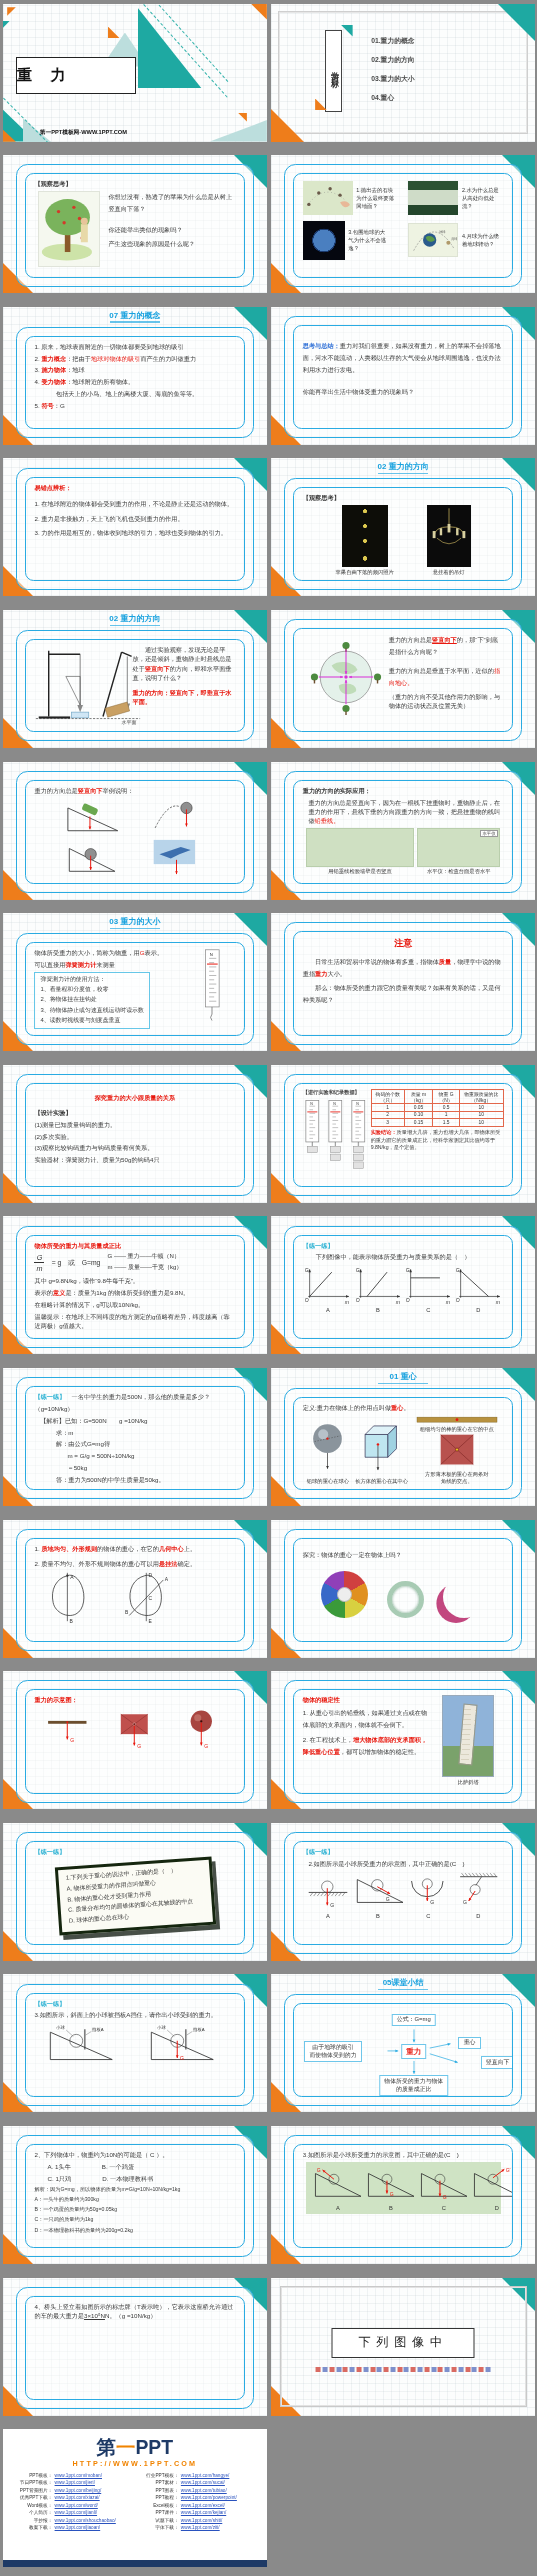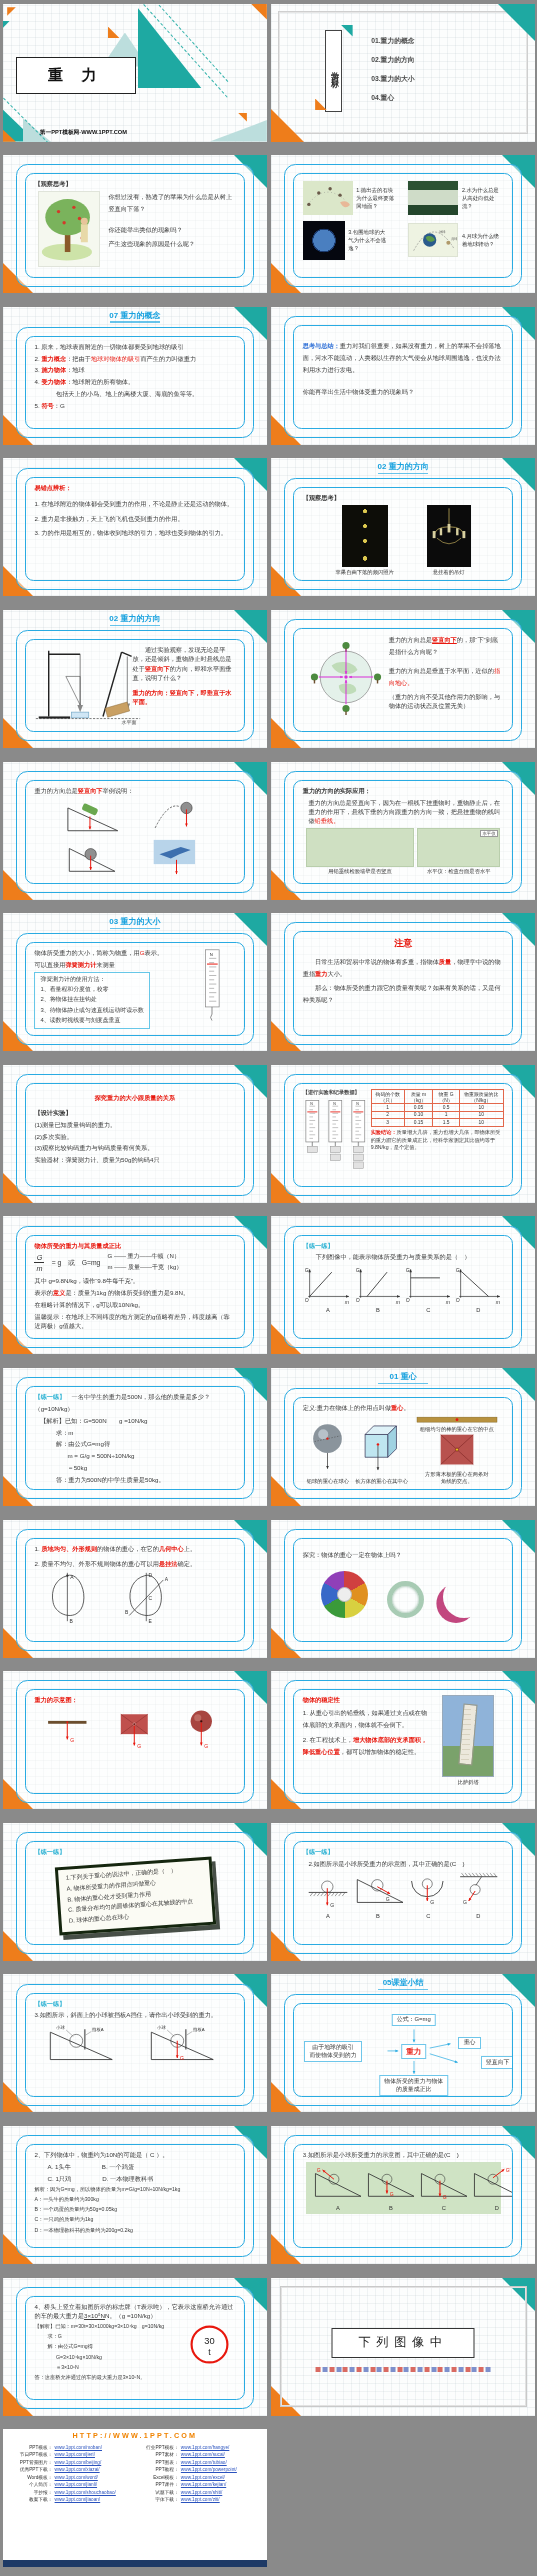--- a/index.html
+++ b/index.html
@@ -64,21 +64,21 @@
 .formula{display:flex;align-items:center;gap:7.2px;margin:1.4px 0 2.9px;}
 .frac{display:flex;flex-direction:column;align-items:center;font-size:7.2px;font-style:italic;color:#333;}
 .frac .bar{width:10px;height:0.7px;background:#333;margin:0.7px 0;}
 .formula .eq{font-size:6.8px;color:#333;}
 .formula .legend p{margin:0 0 1.4px;font-size:6px;color:#333;}
 .mapbox{position:relative;width:222px;height:85px;margin:2.9px auto 0;}
 .mnode{position:absolute;border:0.7px solid #6ec6ea;background:#fff;padding:1.4px 4.3px;font-size:5.9px;color:#333;white-space:pre;line-height:1.35;text-align:center;}
 .mcenter{color:var(--red);font-weight:bold;font-size:7.5px;}
 .scaleweights{display:flex;gap:4.3px;}
 
-.coverbox{position:absolute;left:13px;top:53px;width:120px;height:37px;background:#fff;border:1.1px solid #222;z-index:3;display:flex;align-items:center;justify-content:center;font-size:15px;font-weight:bold;letter-spacing:7.2px;color:#111;}
+.coverbox{position:absolute;left:13px;top:53px;width:120px;height:37px;background:#fff;border:1.1px solid #222;z-index:3;display:flex;align-items:center;justify-content:flex-start;font-size:15px;font-weight:bold;letter-spacing:7.2px;color:#111;}
 .coverfoot{position:absolute;left:0;top:125px;width:161px;text-align:center;font-size:5.7px;font-weight:bold;color:#111;z-index:3;}
 .ctri{position:absolute;}
 .dash{position:absolute;border-top:1.1px dashed #35b3ac;transform-origin:left top;z-index:1;}
 
 .tocframe{position:absolute;inset:7.2px;border:0.7px solid #cfcfcf;outline:0.7px solid #e6e6e6;outline-offset:-2.9px;}
 .tocv{position:absolute;left:54px;top:26px;width:17px;height:82px;border:0.9px solid #444;background:#fff;writing-mode:vertical-rl;letter-spacing:2.9px;font-size:8.2px;font-weight:bold;color:#333;display:flex;align-items:center;justify-content:center;z-index:2;}
 .tocitems{position:absolute;left:100px;top:32px;z-index:2;}
 .tocitems .ti{font-size:6.8px;font-weight:bold;color:#4a4a4a;margin-bottom:9.3px;}
 
 .thframe{position:absolute;inset:8.6px;border:0.7px solid #c9c9c9;outline:0.7px solid #e2e2e2;outline-offset:-2.9px;}
@@ -1047,37 +1047,20 @@
           </div>
         </div>
       </div>
     </div>
     <div class="slide">
       <div class="tri tri-tr"></div>
       <div class="tri tri-bl"></div>
       <div class="frame" style="top: 9.3px;">
         <div class="inner">
           <p class="ln "><span>4、桥头上竖立着如图所示的标志牌（T表示吨），它表示这座桥允许通过的车的最大重力是</span><span class="u">3×10⁵N</span><span>N。（g =10N/kg）</span></p>
-          <div class="cols">
-            <div class="col" style="width: 72%;">
-              <p class="ln small">【解析】已知：m=30t=30×1000kg=3×10⁴kg　g=10N/kg</p>
-              <p class="ln small i2">求：G</p>
-              <p class="ln small i2">解：由公式G=mg得</p>
-              <p class="ln small i3">G=3×10⁴kg×10N/kg</p>
-              <p class="ln small i3">＝3×10⁵N</p>
-              <p class="ln small">答：这座桥允许通过的车的最大重力是3×10⁵N。</p>
-            </div>
-            <div class="col" style="flex: 1 1 0%;">
-              <div class="fwrap"><svg width="43" height="43" viewBox="0 0 60 60">
-                  <circle cx="30" cy="30" r="25" fill="#fff" stroke="#e8180e" stroke-width="3"></circle>
-                  <text x="30" y="29" text-anchor="middle" font-size="13" fill="#222">30</text>
-                  <text x="30" y="45" text-anchor="middle" font-size="12" fill="#222">t</text>
-                </svg></div>
-            </div>
-          </div>
         </div>
       </div>
     </div>
     <div class="slide">
       <div class="tri tri-tr"></div>
       <div class="tri tri-bl"></div>
       <div class="thframe"></div>
       <div class="thbox">
         <span>下列图像中</span>
       </div>
@@ -1104,20 +1087,21 @@
         <span style="background: rgb(126, 144, 204);"></span>
         <span style="background: rgb(217, 106, 98);"></span>
         <span style="background: rgb(126, 144, 204);"></span>
         <span style="background: rgb(217, 106, 98);"></span>
         <span style="background: rgb(126, 144, 204);"></span>
         <span style="background: rgb(217, 106, 98);"></span>
         <span style="background: rgb(126, 144, 204);"></span>
       </div>
     </div>
     <div class="slide promo">
+      <div class="plogo"><span class="lg1">第</span><span class="lg2">一</span><span class="lg3">PPT</span></div>
       <div class="purl">HTTP://WWW.1PPT.COM</div>
       <div class="plinks">
         <div class="pcol2">
           <div class="linkrow">
             <span class="llabel">PPT模板：</span>
             <span class="lurl">www.1ppt.com/moban/</span>
           </div>
           <div class="linkrow">
             <span class="llabel">节日PPT模板：</span>
             <span class="lurl">www.1ppt.com/jieri/</span>

